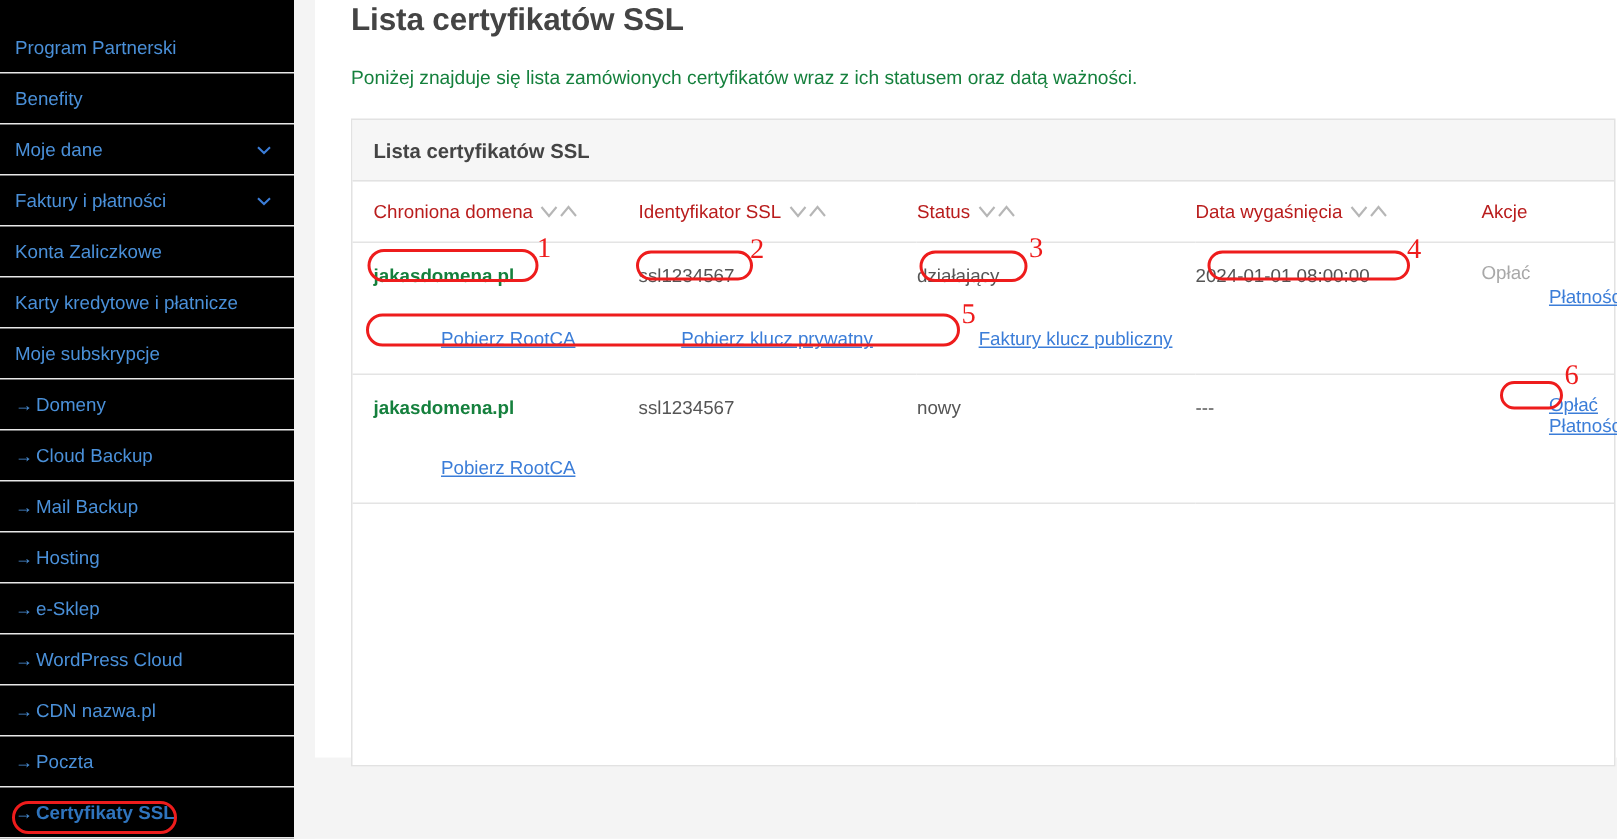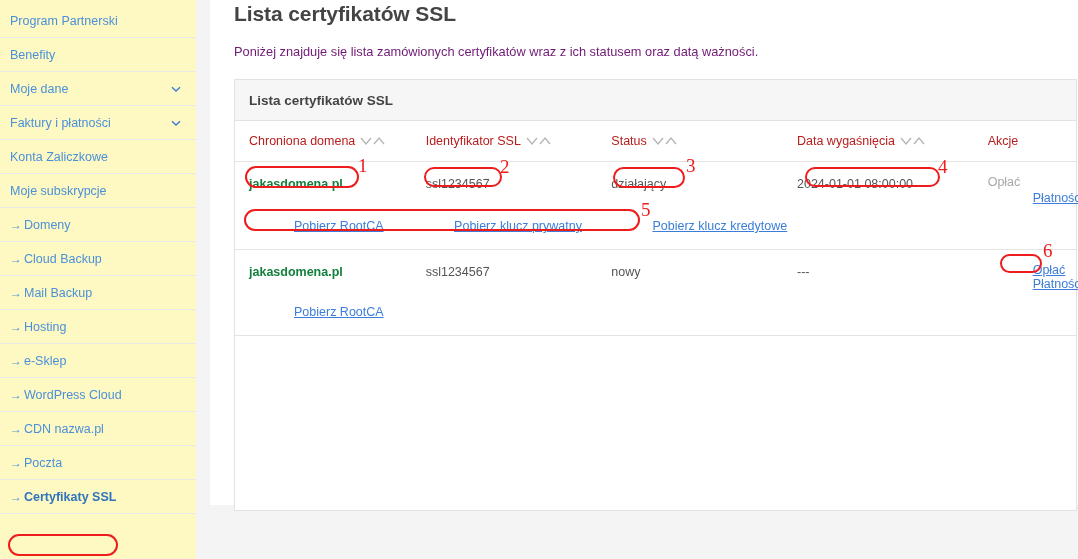--- a/index.html
+++ b/index.html
@@ -8,23 +8,23 @@
     width: 1078px; height: 559px;
     overflow: hidden;
     background: #f4f4f4;
     font-family: "Liberation Sans", sans-serif;
   }
   #app { position: relative; width: 1078px; height: 559px; display: flex; }
 
   
   #sidebar {
     width: 196px; height: 559px;
-    background: #fef9c3;
+    background: #000000;
     flex: 0 0 196px;
-    padding: 4px 0 0 0;
+    padding: 15px 0 0 0;
     overflow: hidden;
   }
   .side-item {
     position: relative;
     height: 34px;
     display: flex;
     align-items: center;
     padding: 0 14px 0 10px;
     border-bottom: 1px solid #e8e8e8;
     font-size: 12.5px;
@@ -80,21 +80,21 @@
     padding: 2px 0 0 6px;
     font-size: 21px;
     font-weight: bold;
     color: #444444;
     letter-spacing: -0.1px;
   }
   p.page-sub {
     margin: 0;
     padding: 18px 0 0 6px;
     font-size: 12.8px;
-    color: #701a75;
+    color: #15803d;
   }
 
   
   .card {
     margin: 20px 0 0 6px;
     border: 1px solid #e2e2e2;
     background: #ffffff;
     width: 843px;
     height: 432px;
   }
@@ -195,20 +195,23 @@
     <div class="side-item">
       <span class="side-label">Faktury i płatności</span>
       <span class="chev">
         <svg width="12" height="12" viewBox="0 0 12 12">
             <path d="M2 4.2 L6 8 L10 4.2" fill="none" stroke="#3b7dd8" stroke-width="1.4"></path>
           </svg>
       </span>
     </div>
     <div class="side-item">
       <span class="side-label">Konta Zaliczkowe</span>
+    </div>
+    <div class="side-item">
+      <span class="side-label">Karty kredytowe i płatnicze</span>
     </div>
     <div class="side-item">
       <span class="side-label">Moje subskrypcje</span>
     </div>
 
 
     <div class="side-sub">
       <span class="arrow-ico">→</span>
       <span class="sub-label">Domeny</span>
     </div>
@@ -317,21 +320,21 @@
             <td class="cell-act act-stack">
               <span class="disabled-act">Opłać</span>
               <a class="link" href="#">Płatności</a>
             </td>
           </tr>
           <tr>
             <td class="row-sep" colspan="5">
               <div class="downloads">
                 <a class="link" href="#">Pobierz RootCA</a>
                 <a class="link" href="#">Pobierz klucz prywatny</a>
-                <a class="link" href="#">Pobierz klucz kredytowe</a>
+                <a class="link" href="#">Faktury klucz publiczny</a>
               </div>
             </td>
           </tr>
 
           <tr>
             <td class="cell-dom">jakasdomena.pl</td>
             <td class="cell-txt">ssl1234567</td>
             <td class="cell-txt">nowy</td>
             <td class="cell-txt">---</td>
             <td class="cell-act act-stack">

